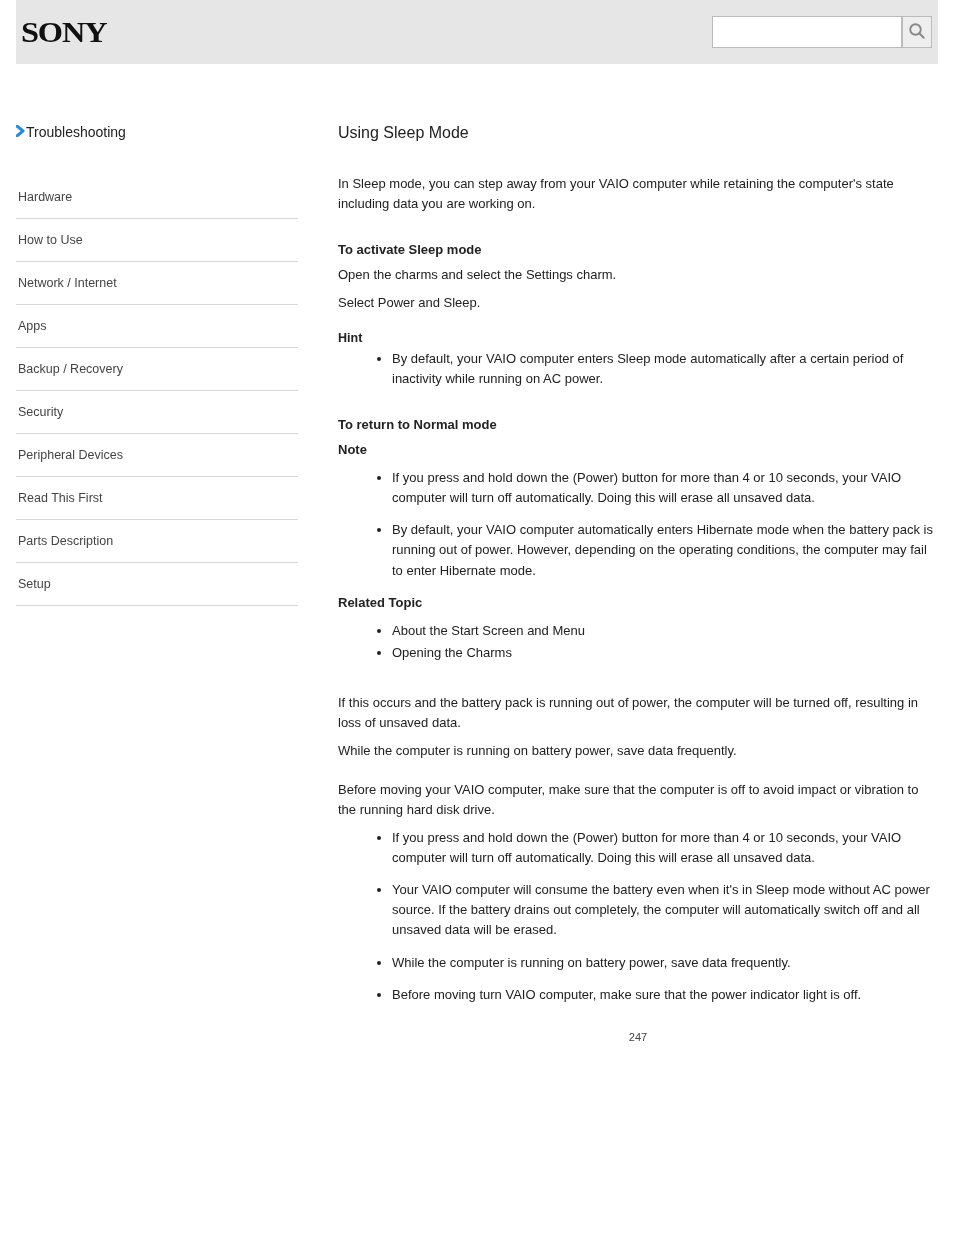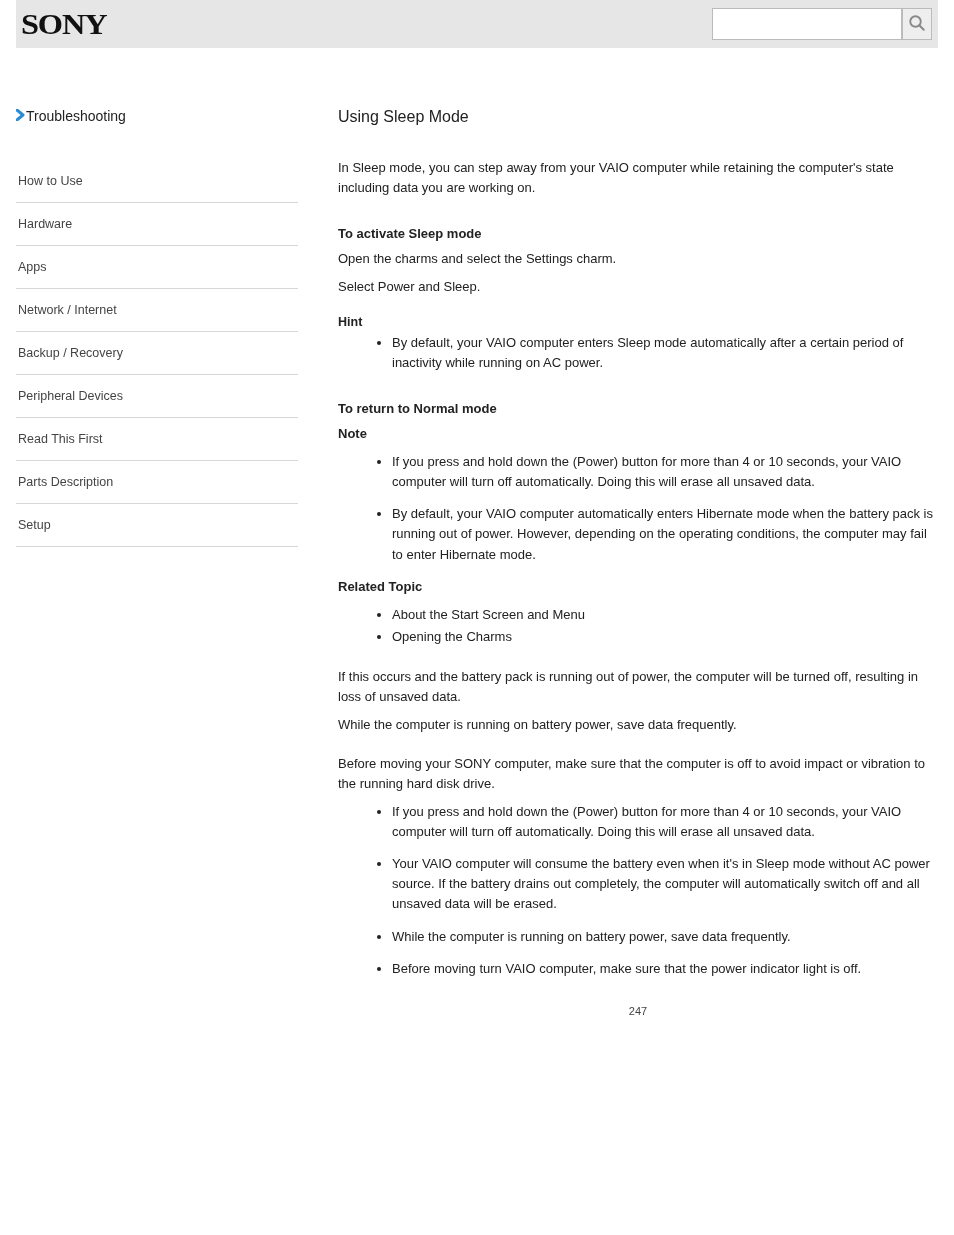--- a/index.html
+++ b/index.html
@@ -7,21 +7,21 @@
     font-family: Arial, Helvetica, sans-serif;
     font-size: 13px;
     color: #222;
     width: 954px;
     margin: 0 auto;
     background: #fff;
   }
   .outer { padding: 0 16px 40px 16px; }
   .topbar {
     background: #e6e6e6;
-    height: 48px;
+    height: 64px;
     display: flex;
     align-items: center;
     justify-content: space-between;
     padding: 0 6px;
   }
   .brand {
     font-family: "Times New Roman", Times, serif;
     font-size: 30px;
     font-weight: 900;
     letter-spacing: -1px;
@@ -121,33 +121,36 @@
       <div class="sidebar-title">
         <span class="chevron">
           <svg width="10" height="12" viewBox="0 0 10 12">
               <path d="M1 1 L7 6 L1 11" fill="none" stroke="#2b8bd6" stroke-width="3" stroke-linecap="round" stroke-linejoin="round"></path>
             </svg>
         </span>
         <span>Troubleshooting</span>
       </div>
       <ul class="sidebar-list">
         <li>
+            <a>Hardware</a>
+          </li>
+        <li>
             <a>How to Use</a>
           </li>
         <li>
-            <a>Hardware</a>
+            <a>Network / Internet</a>
           </li>
         <li>
             <a>Apps</a>
           </li>
         <li>
-            <a>Network / Internet</a>
-          </li>
-        <li>
             <a>Backup / Recovery</a>
+          </li>
+        <li>
+            <a>Security</a>
           </li>
         <li>
             <a>Peripheral Devices</a>
           </li>
         <li>
             <a>Read This First</a>
           </li>
         <li>
             <a>Parts Description</a>
           </li>
@@ -179,24 +182,24 @@
         <li>If you press and hold down the   (Power) button for more than 4 or 10 seconds, your VAIO computer will turn off automatically. Doing this will erase all unsaved data.</li>
         <li>By default, your VAIO computer automatically enters Hibernate mode when the battery pack is running out of power. However, depending on the operating conditions, the computer may fail to enter Hibernate mode.</li>
       </ul>
 
       <p class="related-label">Related Topic</p>
       <ul class="bullets tight">
         <li><span>About the Start Screen and Menu</span></li>
         <li><span>Opening the Charms</span></li>
       </ul>
 
-      <p style="margin-top:20px;">If this occurs and the battery pack is running out of power, the computer will be turned off, resulting in loss of unsaved data.</p>
+      <p style="margin-top:30px;">If this occurs and the battery pack is running out of power, the computer will be turned off, resulting in loss of unsaved data.</p>
       <p>While the computer is running on battery power, save data frequently.</p>
 
-      <p style="margin-top:18px;">Before moving your SONY computer, make sure that the computer is off to avoid impact or vibration to the running hard disk drive.</p>
+      <p style="margin-top:18px;">Before moving your VAIO computer, make sure that the computer is off to avoid impact or vibration to the running hard disk drive.</p>
       <ul class="bullets">
         <li>If you press and hold down the   (Power) button for more than 4 or 10 seconds, your VAIO computer will turn off automatically. Doing this will erase all unsaved data.</li>
         <li>Your VAIO computer will consume the battery even when it's in Sleep mode without AC power source. If the battery drains out completely, the computer will automatically switch off and all unsaved data will be erased.</li>
         <li>While the computer is running on battery power, save data frequently.</li>
         <li>Before moving turn VAIO computer, make sure that the power indicator light is off.</li>
       </ul>
 
       <div class="page-num">247</div>
     </main>
   </div>

